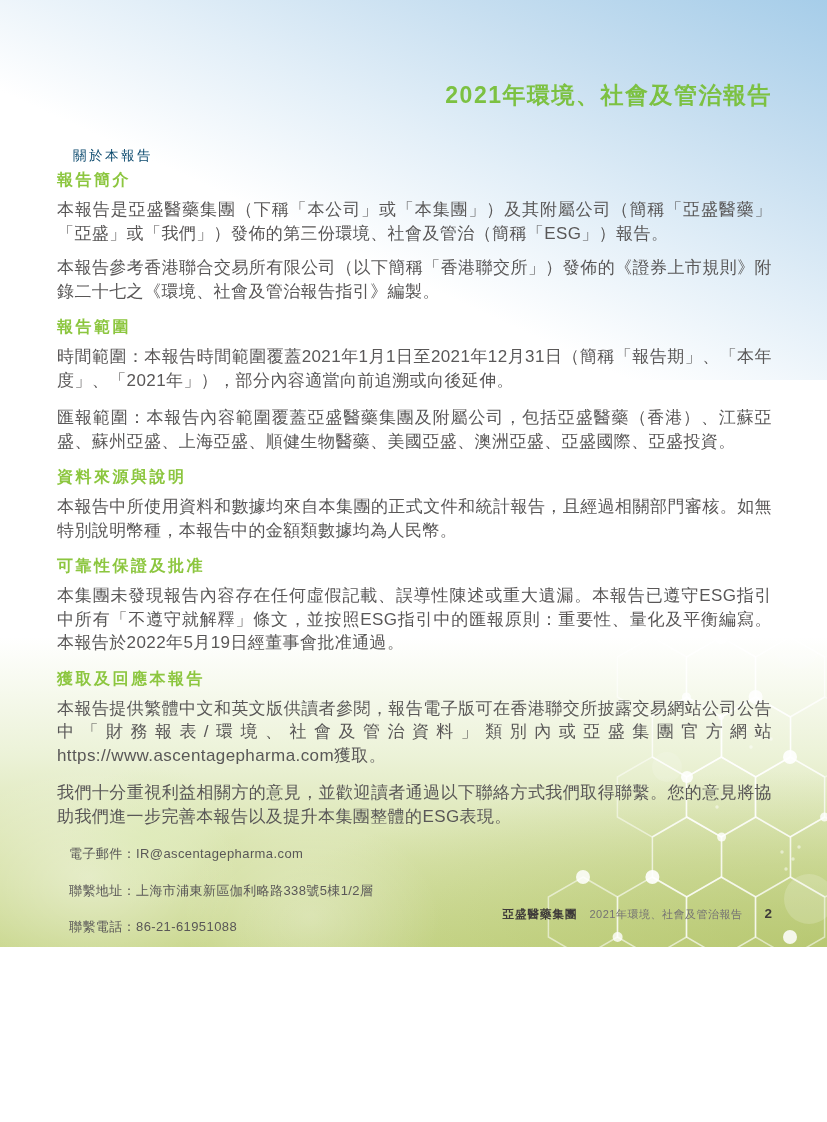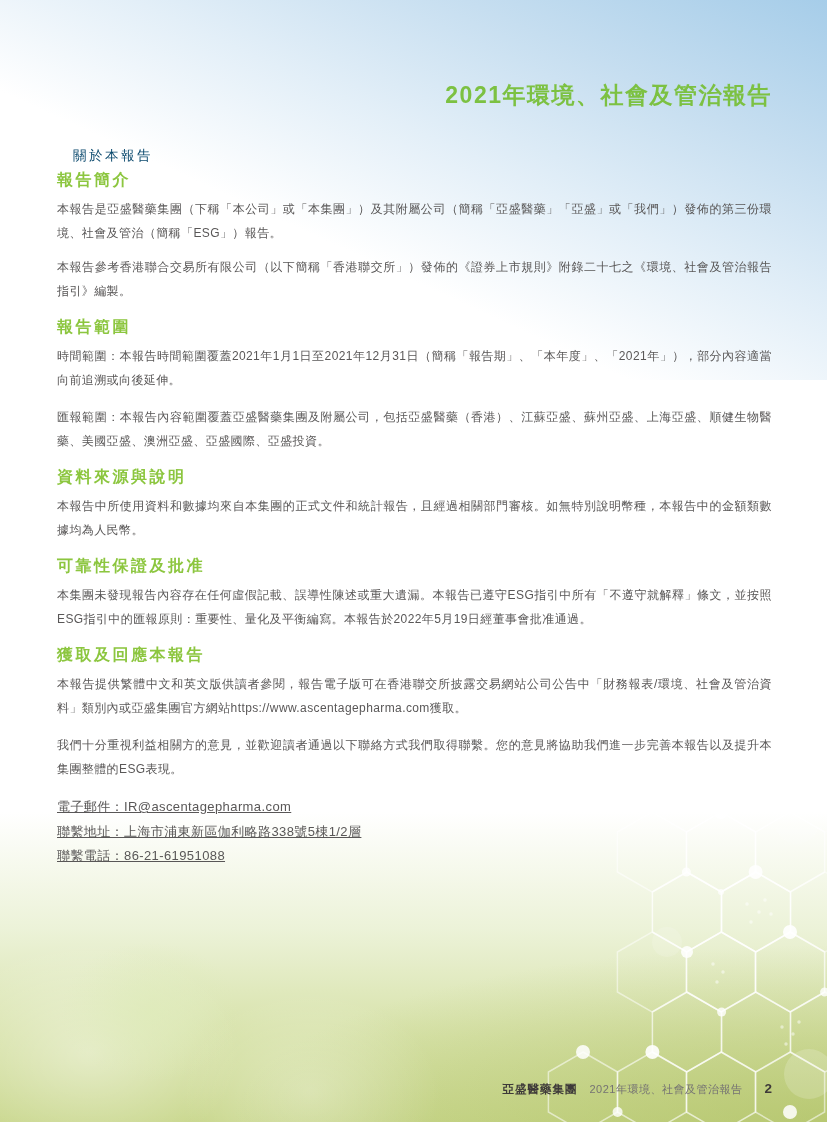--- a/index.html
+++ b/index.html
@@ -1,17 +1,17 @@
 <!DOCTYPE html>
 <html lang="zh-Hant"><head>
 <meta charset="utf-8">
 <style>
   html,body{margin:0;padding:0;background:#ffffff;}
   .page{
-    position:relative;width:827px;height:1122px;overflow:hidden;background:#ffffff;
+    position:relative;width:827px;height:947px;overflow:hidden;background:#ffffff;
     font-family:"Liberation Sans",sans-serif;
   }
   
   .bg-top{
     position:absolute;top:0;left:0;right:0;height:380px;
     background:linear-gradient(to left bottom,#a6cde9 0%,#c6def0 22%,#e3eff8 42%,rgba(255,255,255,0) 62%);
   }
   .bg-bottom{
     position:absolute;left:0;right:0;bottom:0;height:310px;
     background:linear-gradient(to bottom,rgba(244,248,231,0) 0%,rgba(231,239,206,0.8) 38%,#d7e2a9 72%,#c9d78d 100%);
@@ -34,27 +34,27 @@
   .section-title{
     margin:39px 16px 0;font-size:13.5px;line-height:15px;font-weight:normal;
     color:#0c4a6e;letter-spacing:2.5px;
   }
   .sub h3{
     margin:16px 0 0;font-size:16px;line-height:15px;font-weight:bold;
     color:#8CC63F;letter-spacing:2.5px;
   }
   .sub.first h3{margin-top:9px;}
   .sub p{
-    margin:11px 0 0;font-size:12px;line-height:23.5px;letter-spacing:0.4px;
+    margin:11px 0 0;font-size:17px;line-height:23.5px;letter-spacing:0.4px;
     color:#595757;text-align:justify;
   }
   .sub p + p{margin-top:14px;}
   .contacts{margin-top:14px;}
   .contacts p{
-    margin:0;font-size:13px;line-height:24.5px;letter-spacing:0.4px;color:#595757;text-decoration:underline;
+    margin:12px;font-size:13px;line-height:24.5px;letter-spacing:0.4px;color:#595757;
   }
   
   .footer{
     position:absolute;bottom:25px;right:55px;z-index:3;
     display:flex;align-items:baseline;white-space:nowrap;
   }
   .f-company{font-size:11.5px;font-weight:bold;color:#3E3A39;letter-spacing:1px;margin-left:27px;}
   .f-report{font-size:11px;color:#757373;margin-left:12px;letter-spacing:0.5px;}
   .f-page{font-size:13.5px;font-weight:bold;color:#3E3A39;margin-left:22px;}
 </style>

